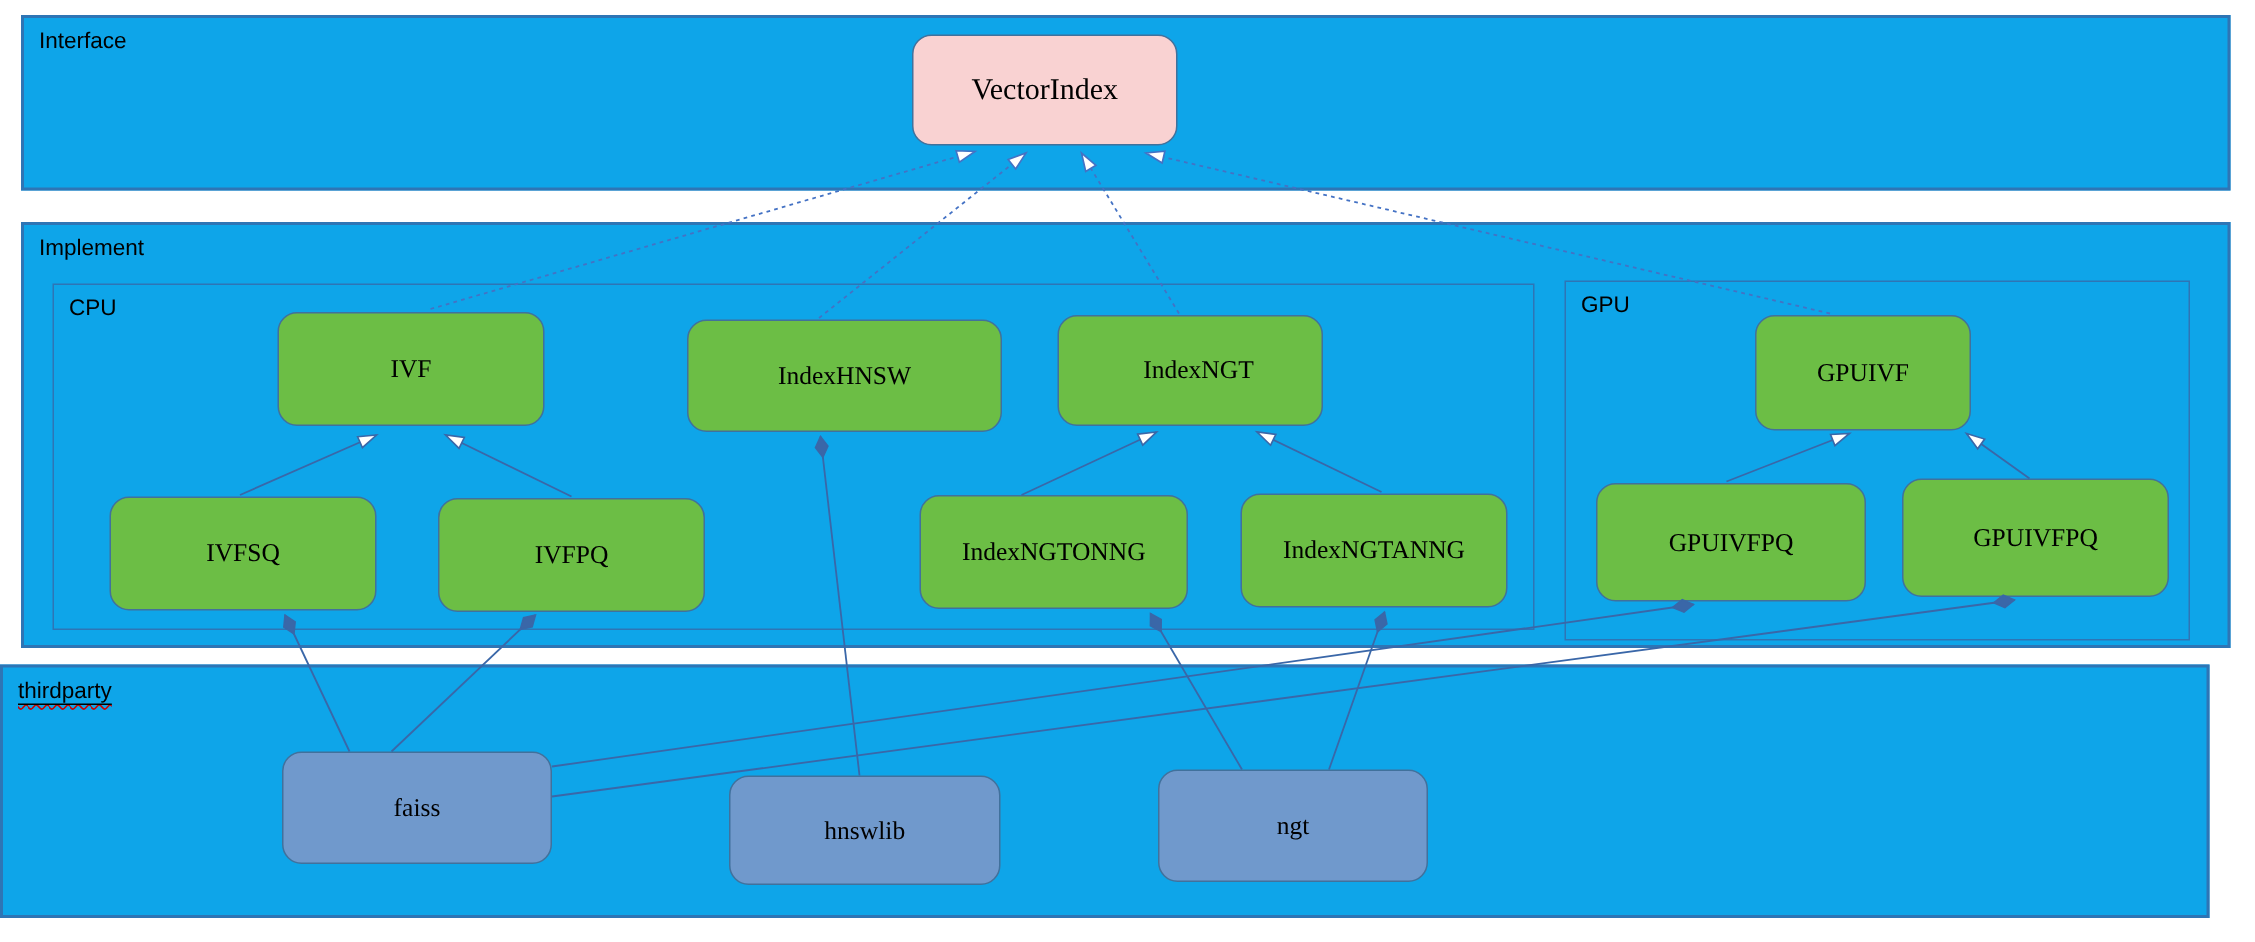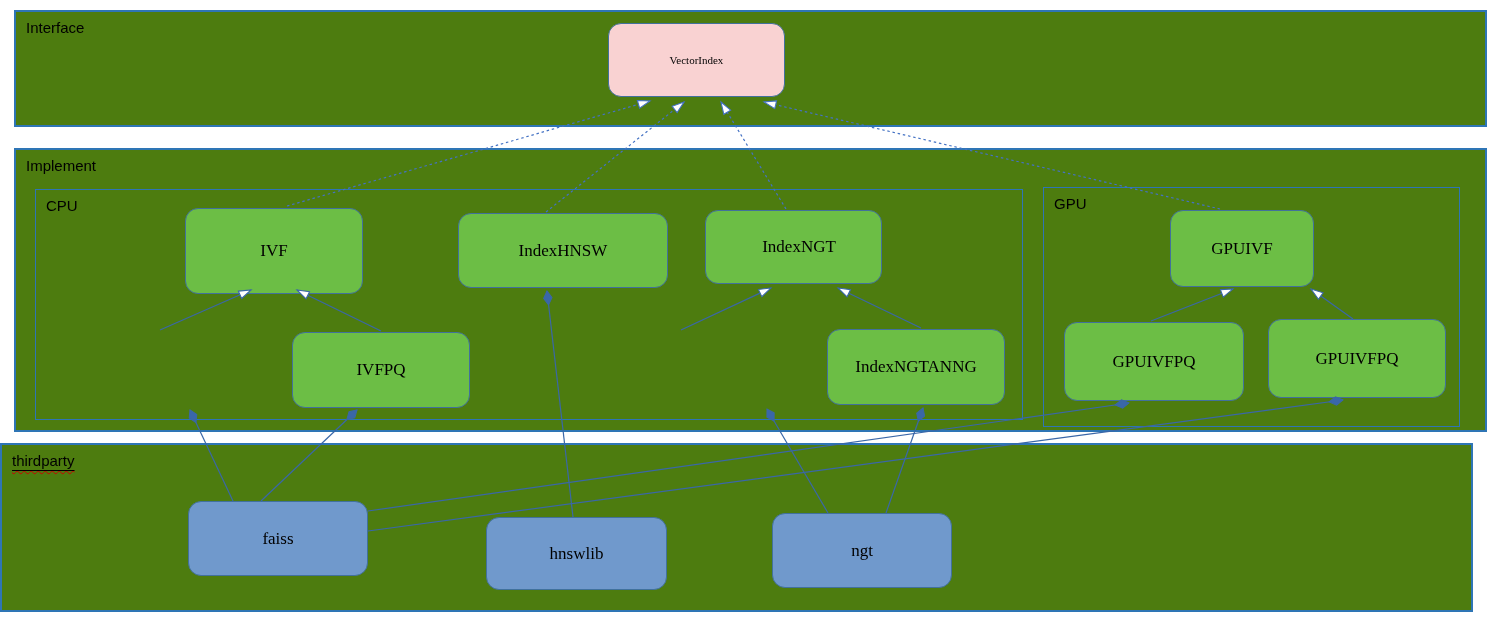--- a/index.html
+++ b/index.html
@@ -5,21 +5,21 @@
   html,body{margin:0;padding:0;background:#ffffff;}
   #canvas{
     position:relative;
     width:1503px;height:628px;
     background:#ffffff;
     font-family:"Liberation Sans", sans-serif;
     overflow:hidden;
   }
   .container{
     position:absolute;
-    background:#4d7c0f;
+    background:#0ea5e9;
     border:2px solid #2e75b5;
     box-sizing:border-box;
   }
   .container.inner{border-width:1.5px;}
   .container-label{
     position:absolute;
     top:7px;left:10px;
     font-size:15px;color:#000;
     font-family:"Liberation Sans", sans-serif;
   }
@@ -69,45 +69,51 @@
   </div>
 
   <div class="container inner" style="left:1043px;top:187px;width:417px;height:240px;">
     <span class="container-label">GPU</span>
   </div>
 
   <div class="container" style="left:0;top:443px;width:1473px;height:169px;">
     <span class="container-label squiggle"><span class="solid-underline">thirdparty</span></span>
   </div>
 
-  <div class="node pink" style="left:608px;top:23px;width:177px;height:74px;font-size:11px;">
+  <div class="node pink" style="left:608px;top:23px;width:177px;height:74px;font-size:20px;">
     <span>VectorIndex</span>
   </div>
 
-  <div class="node green" style="left:185px;top:208px;width:178px;height:86px;">
+  <div class="node green" style="left:185px;top:208px;width:178px;height:76px;">
     <span>IVF</span>
   </div>
 
   <div class="node green" style="left:458px;top:213px;width:210px;height:75px;">
     <span>IndexHNSW</span>
   </div>
 
   <div class="node green" style="left:705px;top:210px;width:177px;height:74px;padding-left:11px;">
     <span>IndexNGT</span>
   </div>
 
   <div class="node green" style="left:1170px;top:210px;width:144px;height:77px;">
     <span>GPUIVF</span>
   </div>
 
+  <div class="node green" style="left:73px;top:331px;width:178px;height:76px;">
+    <span>IVFSQ</span>
+  </div>
 
   <div class="node green" style="left:292px;top:332px;width:178px;height:76px;">
     <span>IVFPQ</span>
   </div>
 
+  <div class="node green" style="left:613px;top:330px;width:179px;height:76px;">
+    <span>IndexNGTONNG</span>
+  </div>
 
   <div class="node green" style="left:827px;top:329px;width:178px;height:76px;text-align:right;">
     <span>IndexNGTANNG</span>
   </div>
 
   <div class="node green" style="left:1064px;top:322px;width:180px;height:79px;">
     <span>GPUIVFPQ</span>
   </div>
 
   <div class="node green" style="left:1268px;top:319px;width:178px;height:79px;">

